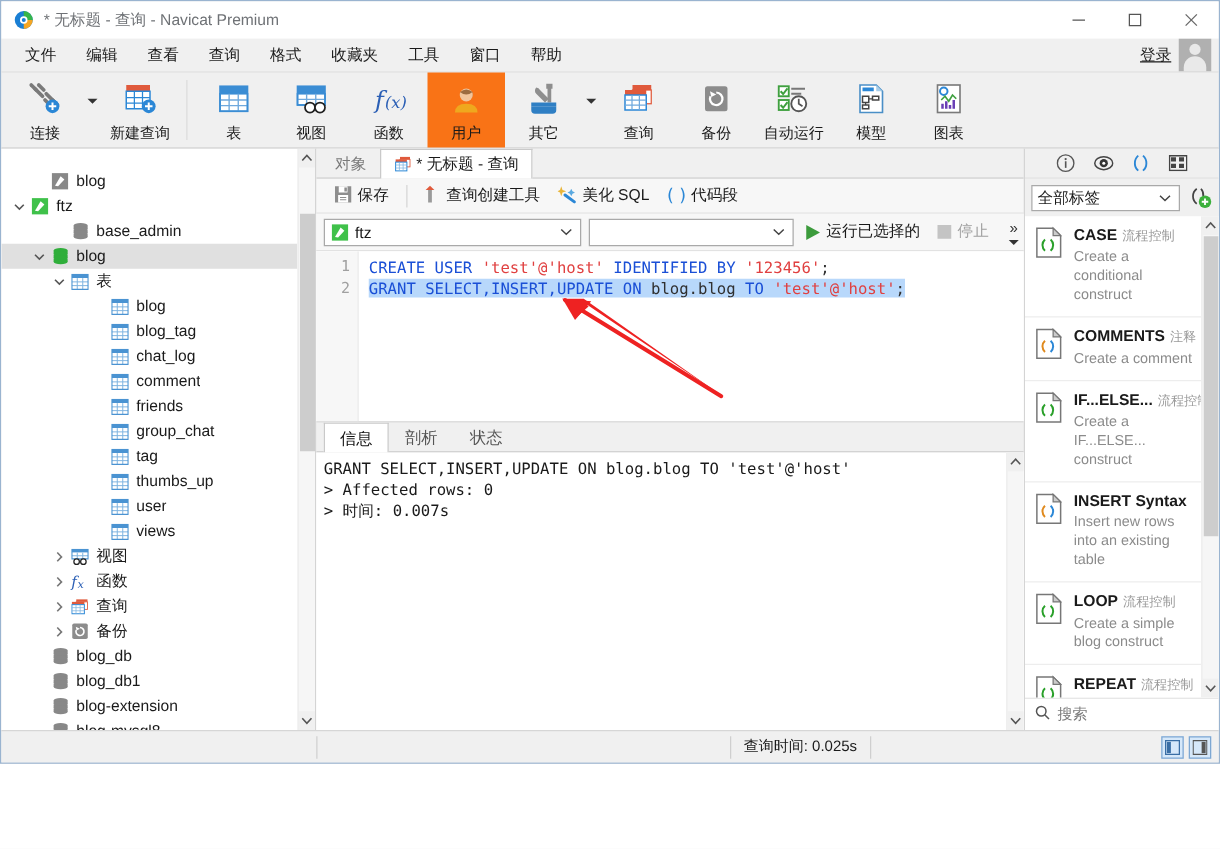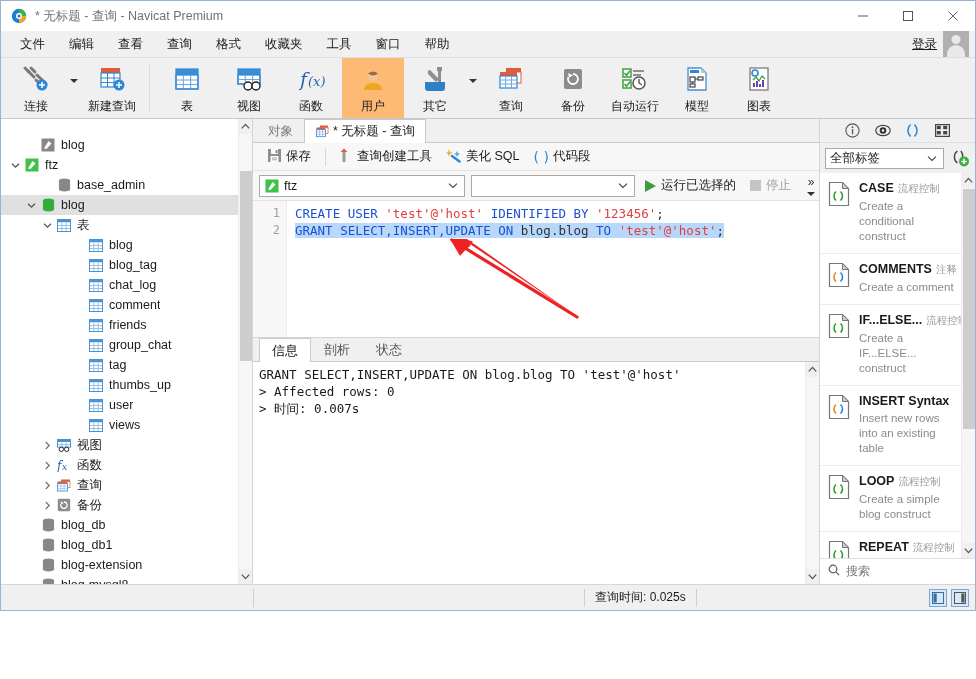--- a/index.html
+++ b/index.html
@@ -72,21 +72,21 @@
     border-bottom: 1px solid #c8c8c8;
     display: flex; align-items: stretch;
     padding-left: 4px;
   }
   .rb-sep { width:1px; background:#dcdcdc; margin: 6px 6px; }
   .rb-btn {
     width: 62px; display: flex; flex-direction: column;
     align-items: center; justify-content: center; gap: 3px;
     cursor: default; padding-top:2px;
   }
-  .rb-btn.active { background: #fdba74; }
+  .rb-btn.active { background: #f97316; }
   .rb-ico { height: 32px; display:flex; align-items:center; justify-content:center; }
   .rb-lbl { font-size: 12px; color: #1a1a1a; }
   .rb-caret {
     width: 14px; display:flex; align-items:center; justify-content:center;
     padding-bottom: 14px;
   }
   .caret-dn { width:0;height:0;border-left:4px solid transparent;border-right:4px solid transparent;border-top:4px solid #333; }
 
   
   .body { flex: 1 1 auto; display: flex; min-height: 0; background:#f0f0f0; }

